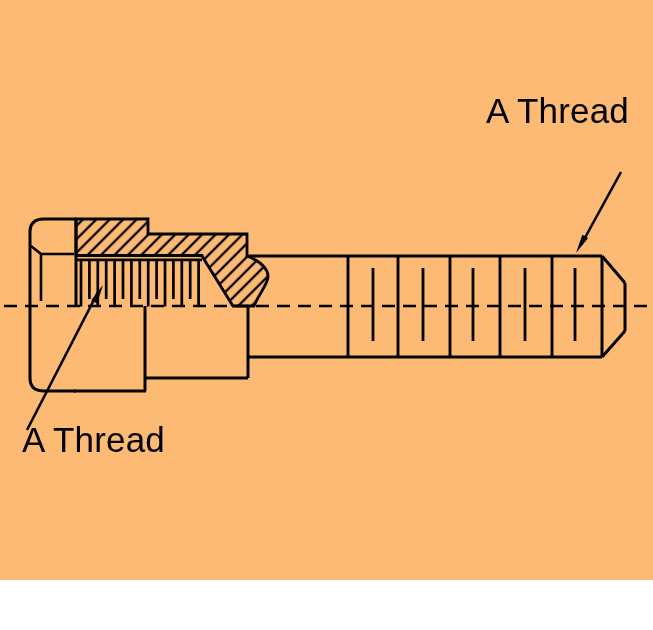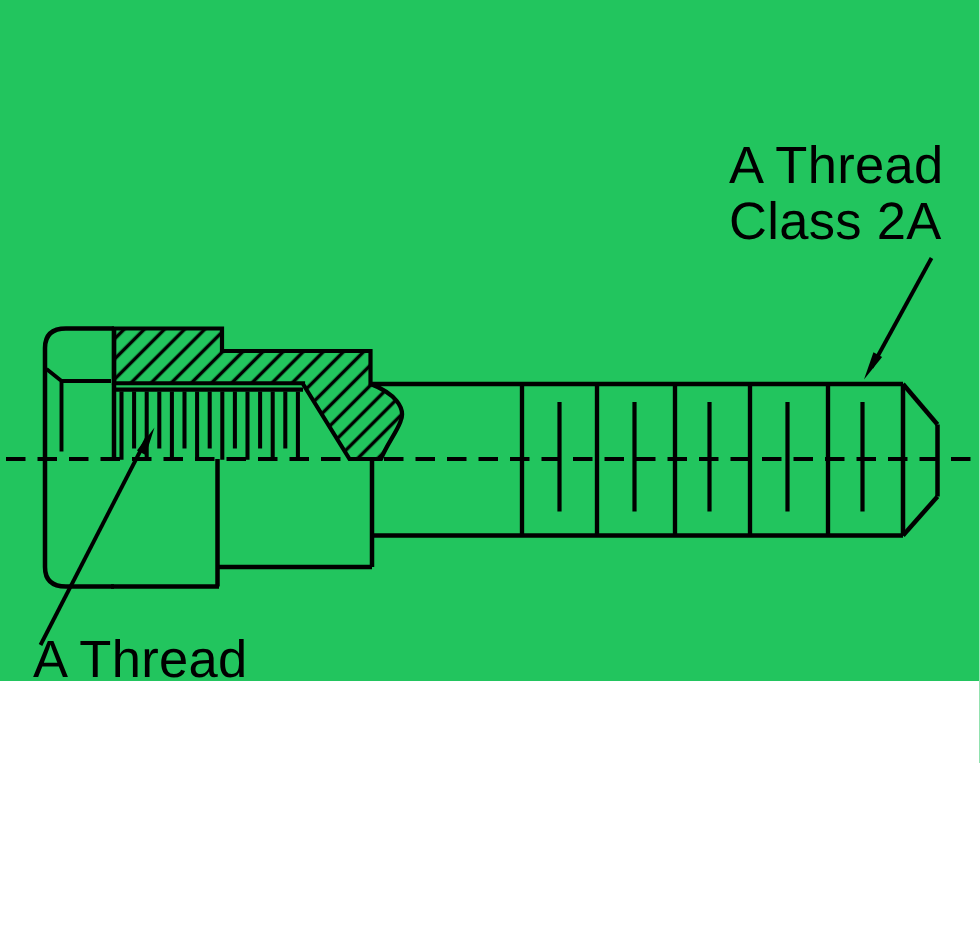--- a/index.html
+++ b/index.html
@@ -3,22 +3,22 @@
 <meta charset="utf-8">
 <style>
   html, body {
     margin: 0;
     padding: 0;
     background: #ffffff;
   }
   .stage {
     position: relative;
     width: 653px;
-    height: 454px;
-    background: #22c55e;
+    height: 580px;
+    background: #fdba74;
     overflow: hidden;
     font-family: "Liberation Sans", sans-serif;
   }
   .drawing-svg {
     position: absolute;
     left: 0;
     top: 0;
     width: 653px;
     height: 630px;
   }
@@ -121,20 +121,19 @@
     </g>
 
     <g>
       <line x1="27" y1="430" x2="98" y2="292" stroke="#000000" stroke-width="2.6"></line>
       <polygon fill="#000000" stroke="none" points="103,285 97.1,303.4 91.3,300.3"></polygon>
     </g>
   </svg>
 
   <div class="callout callout-2a">
     <span>A Thread</span>
-    <span>Class 2A</span>
   </div>
 
   <div class="callout callout-2b">
     <span>A Thread</span>
   </div>
 
 </div>
 
 </body></html>

